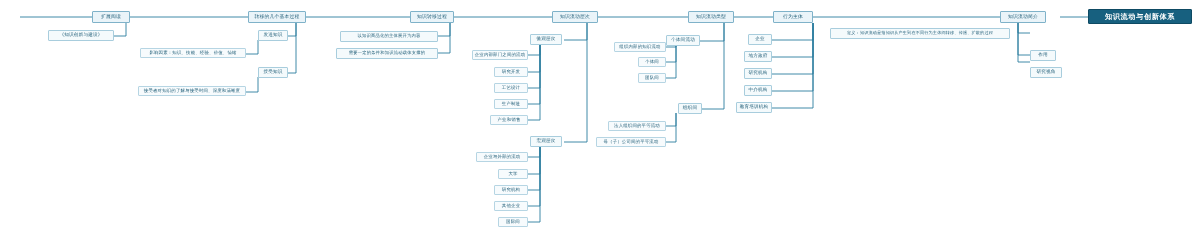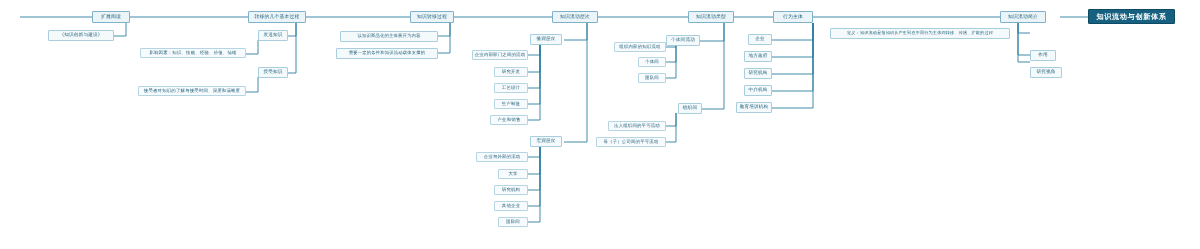--- a/index.html
+++ b/index.html
@@ -102,21 +102,21 @@
 
       <path d="M296 23 V36 H282"></path>
       <path d="M296 23 V73 H282"></path>
       <path d="M258 40 V54 H246"></path>
       <path d="M258 77 V92 H246"></path>
 
       <path d="M126 23 V36 H114"></path>
     </g>
   </svg>
 
-  <div class="node root" style="left:1088px;top:9px;width:87px;">知识流动与创新体系</div>
+  <div class="node root" style="left:1088px;top:9px;width:104px;">知识流动与创新体系</div>
 
   <div class="node l1" style="left:1000px;top:11px;width:46px;">知识流动简介</div>
   <div class="node l1" style="left:773px;top:11px;width:40px;">行为主体</div>
   <div class="node l1" style="left:688px;top:11px;width:46px;">知识流动类型</div>
   <div class="node l1" style="left:552px;top:11px;width:46px;">知识流动层次</div>
   <div class="node l1" style="left:410px;top:11px;width:44px;">知识转移过程</div>
   <div class="node l1" style="left:248px;top:11px;width:58px;">转移的几个基本过程</div>
   <div class="node l1" style="left:92px;top:11px;width:38px;">扩展阅读</div>
 
   <div class="node l2 tiny" style="left:830px;top:28px;width:180px;">定义：知识流动是指知识从产生到在不同行为主体间转移、传播、扩散的过程</div>

